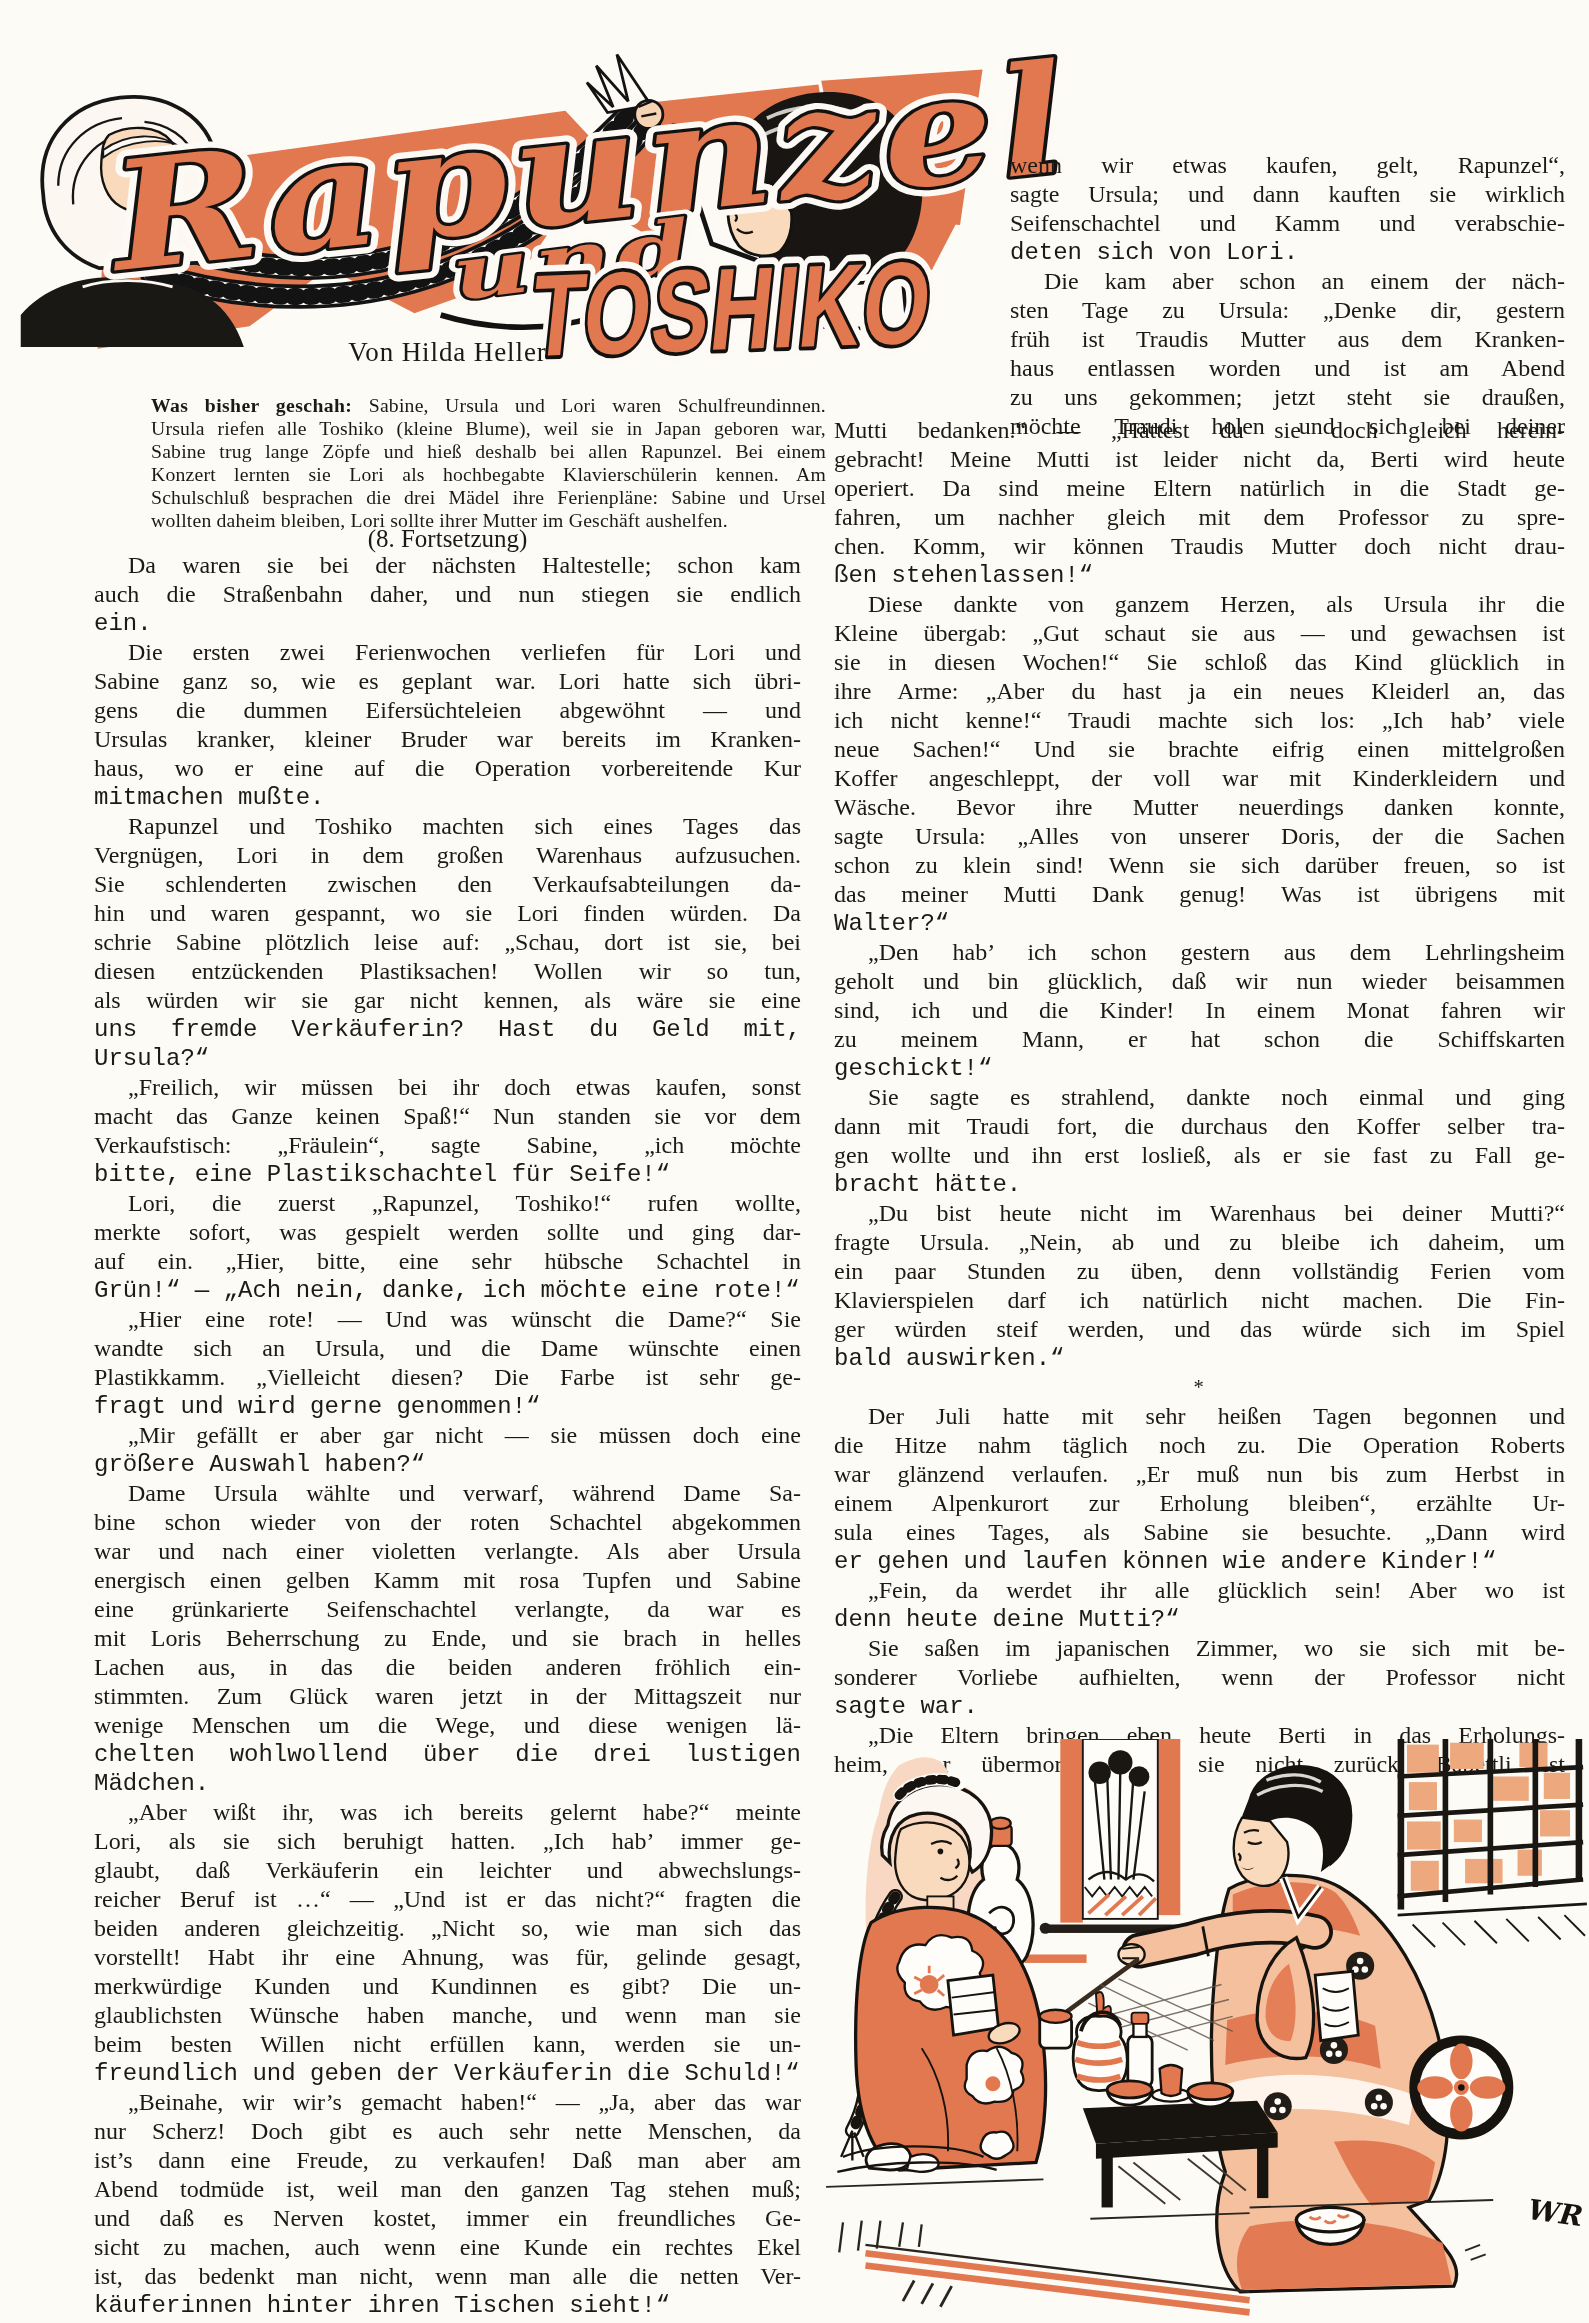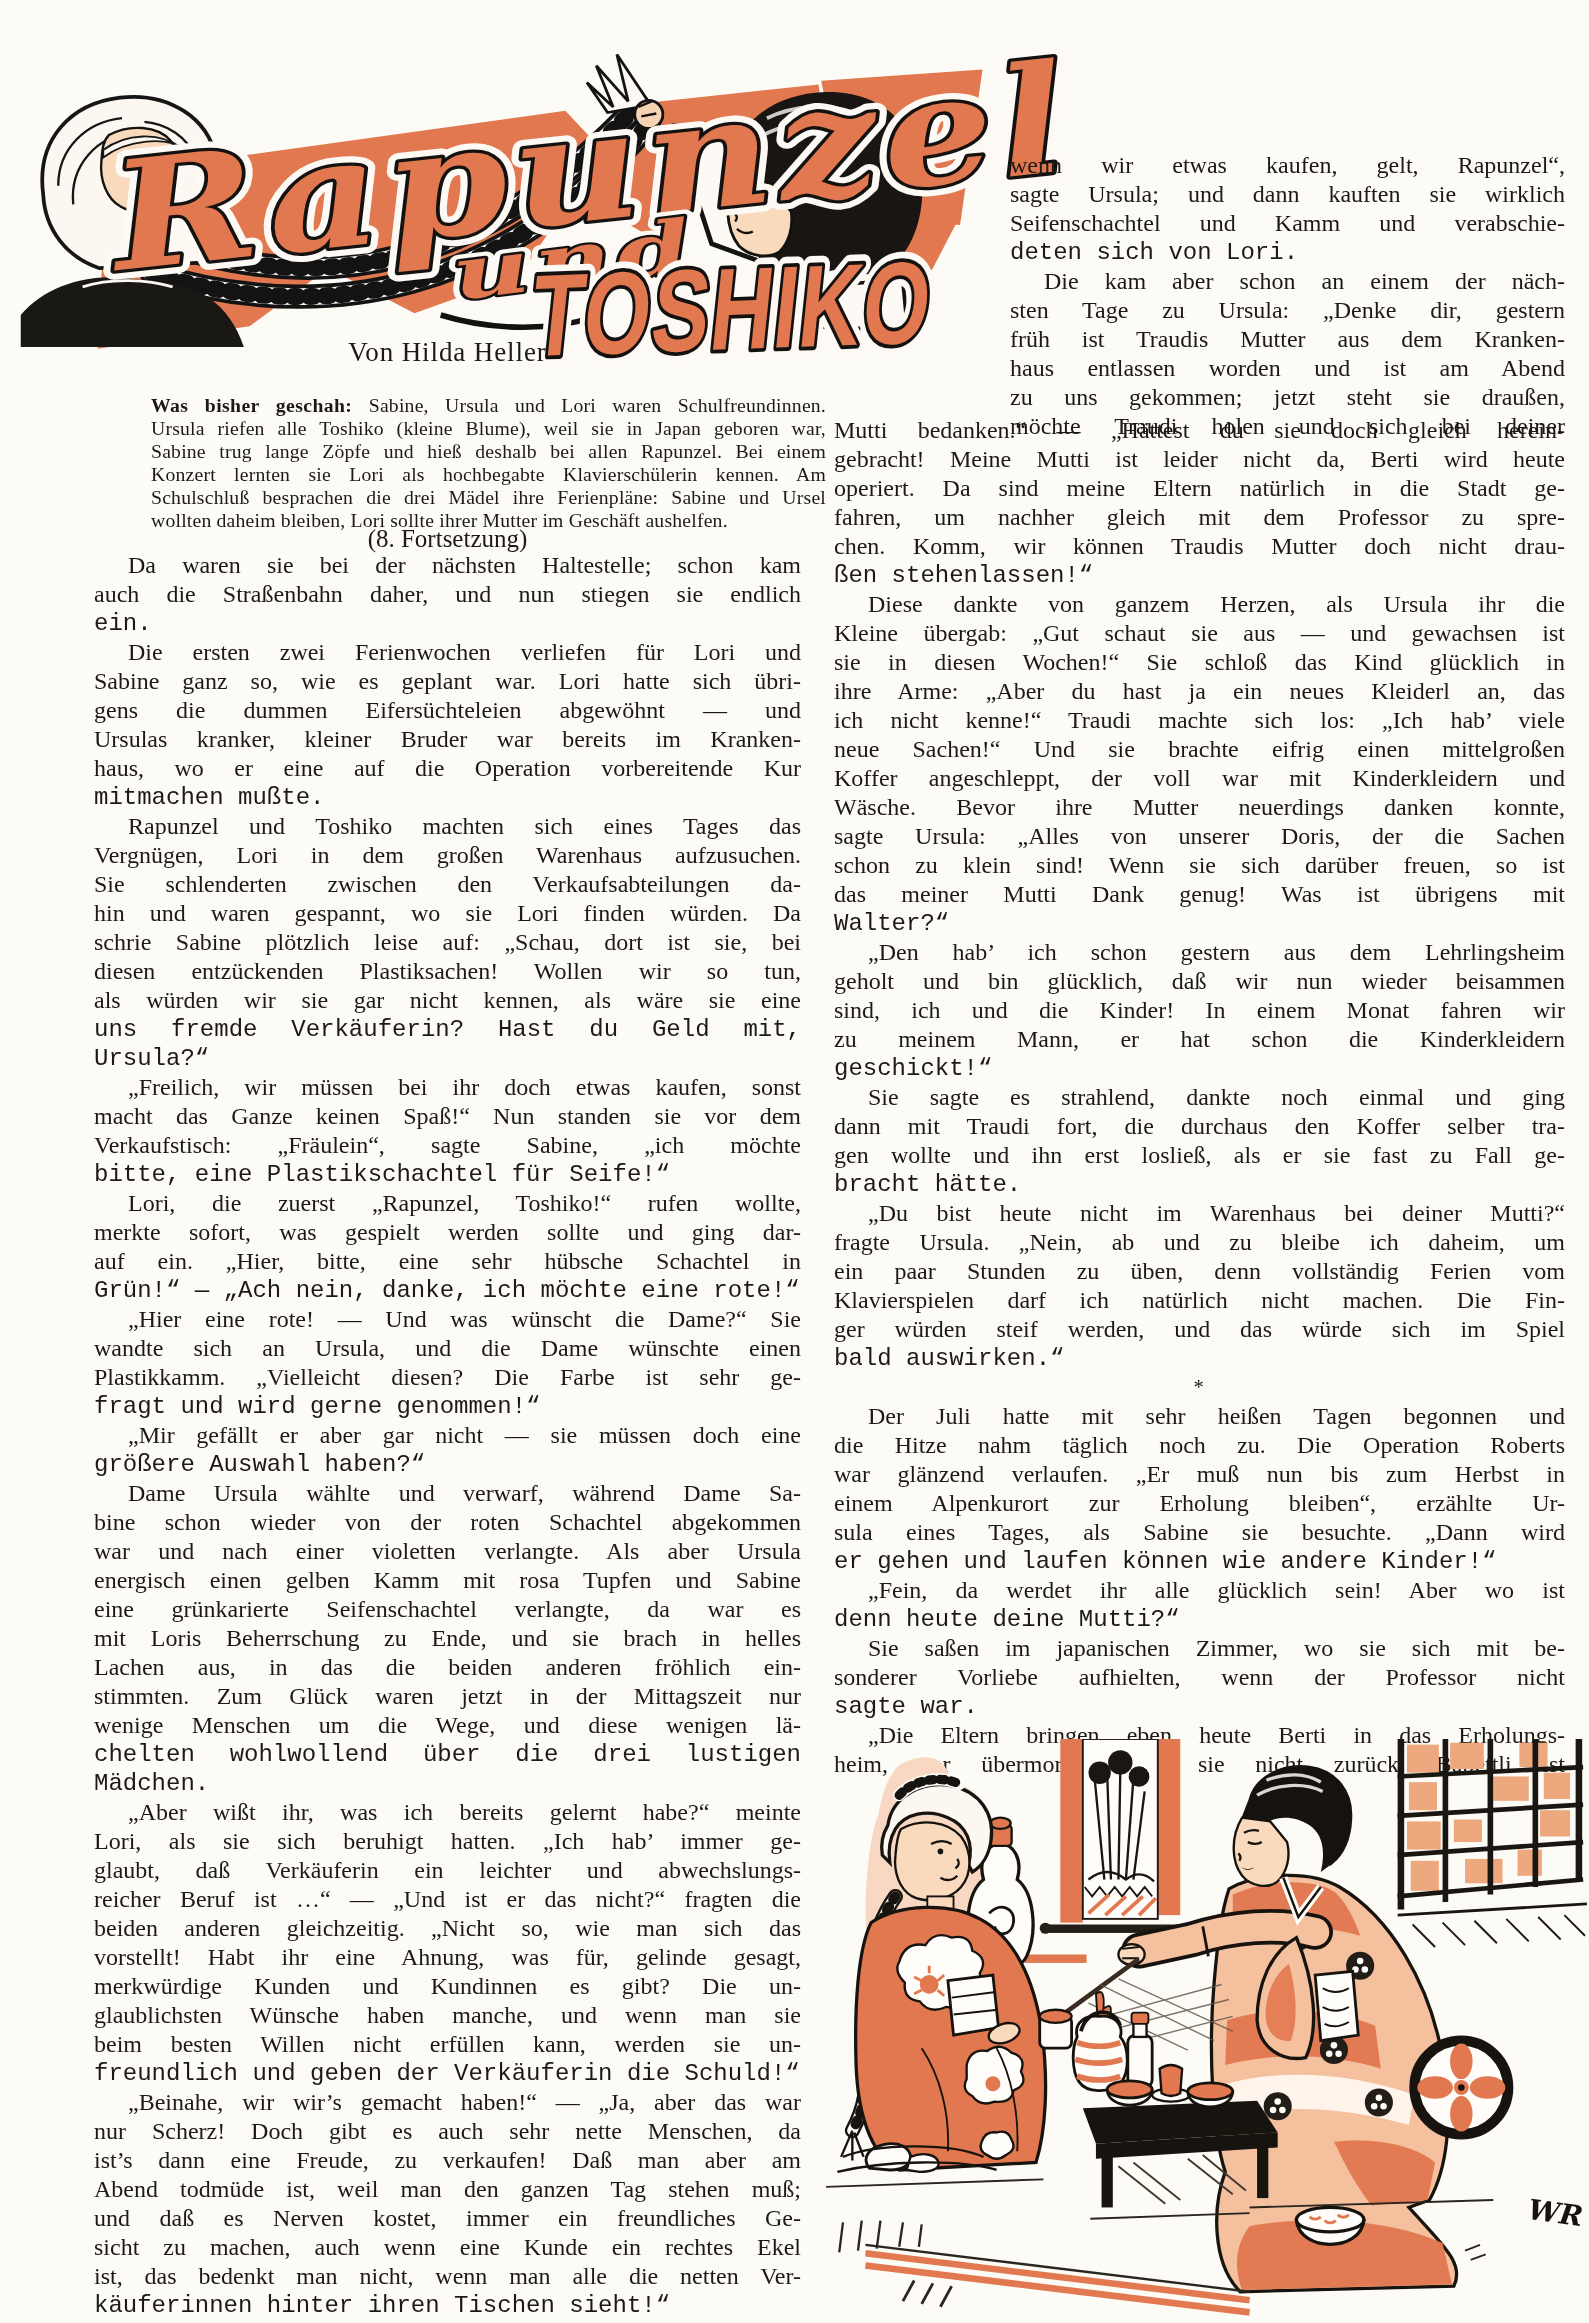--- a/index.html
+++ b/index.html
@@ -193,21 +193,21 @@
     <div class="tline">neue Sachen!“ Und sie brachte eifrig einen mittelgroßen</div>
     <div class="tline">Koffer angeschleppt, der voll war mit Kinderkleidern und</div>
     <div class="tline">Wäsche. Bevor ihre Mutter neuerdings danken konnte,</div>
     <div class="tline">sagte Ursula: „Alles von unserer Doris, der die Sachen</div>
     <div class="tline">schon zu klein sind! Wenn sie sich darüber freuen, so ist</div>
     <div class="tline">das meiner Mutti Dank genug! Was ist übrigens mit</div>
     <div class="tline end">Walter?“</div>
     <div class="tline first">„Den hab’ ich schon gestern aus dem Lehrlingsheim</div>
     <div class="tline">geholt und bin glücklich, daß wir nun wieder beisammen</div>
     <div class="tline">sind, ich und die Kinder! In einem Monat fahren wir</div>
-    <div class="tline">zu meinem Mann, er hat schon die Kinderkleidern</div>
+    <div class="tline">zu meinem Mann, er hat schon die Schiffskarten</div>
     <div class="tline end">geschickt!“</div>
     <div class="tline first">Sie sagte es strahlend, dankte noch einmal und ging</div>
     <div class="tline">dann mit Traudi fort, die durchaus den Koffer selber tra-</div>
     <div class="tline">gen wollte und ihn erst losließ, als er sie fast zu Fall ge-</div>
     <div class="tline end">bracht hätte.</div>
     <div class="tline first">„Du bist heute nicht im Warenhaus bei deiner Mutti?“</div>
     <div class="tline">fragte Ursula. „Nein, ab und zu bleibe ich daheim, um</div>
     <div class="tline">ein paar Stunden zu üben, denn vollständig Ferien vom</div>
     <div class="tline">Klavierspielen darf ich natürlich nicht machen. Die Fin-</div>
     <div class="tline">ger würden steif werden, und das würde sich im Spiel</div>

